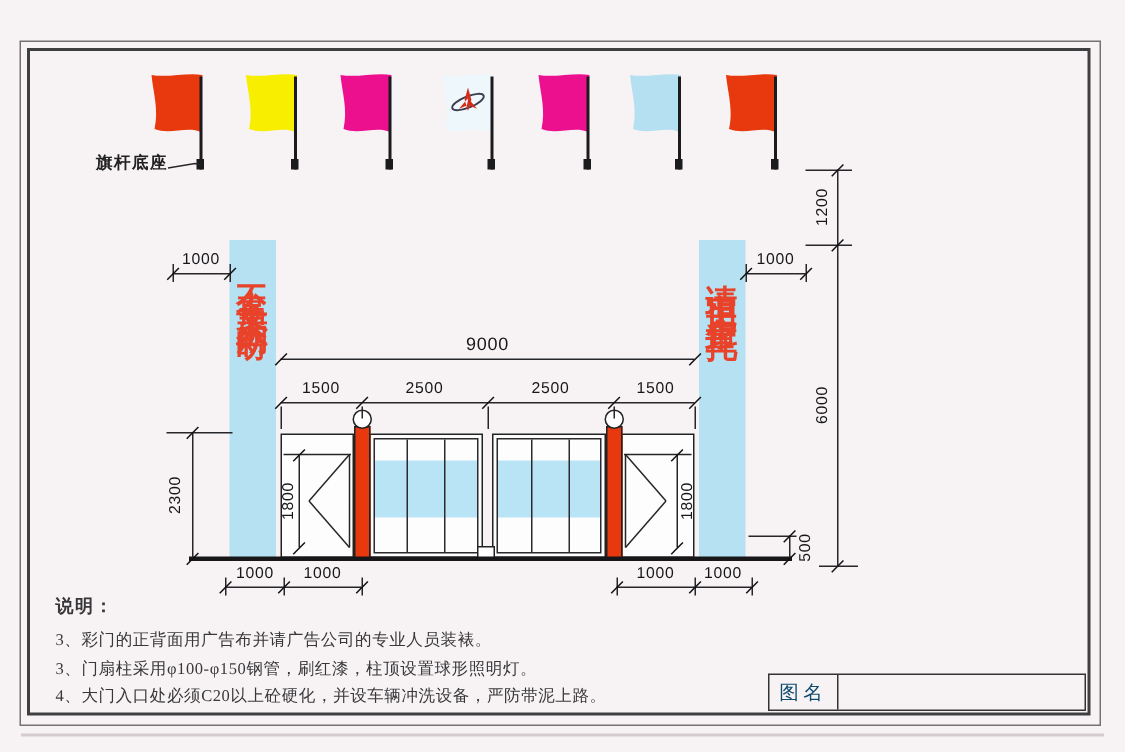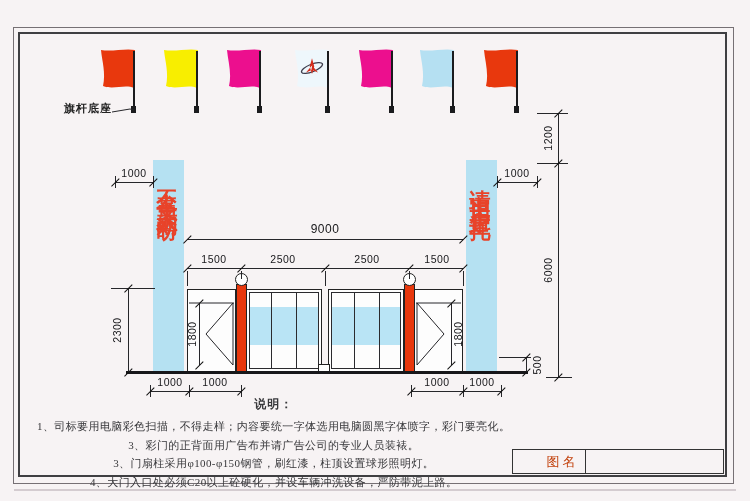--- a/index.html
+++ b/index.html
@@ -29,26 +29,26 @@
   .flag{position:absolute;top:48px;width:36px;height:44px;}
   .panel{position:absolute;border:1.2px solid #222;background:#fdfdfd;box-sizing:border-box;}
   .panel .inner{position:absolute;left:2px;right:2px;top:2px;bottom:2px;border:1px solid #2a2a2e;}
   .band{position:absolute;left:3px;right:3px;top:17px;height:38px;background:#b9e4f5;}
   .mull{position:absolute;top:3px;bottom:3px;width:1px;background:#2a2a2e;}
   .redcol{position:absolute;top:284px;width:11px;height:89px;background:#e8380d;border:1px solid #222;box-sizing:border-box;}
   .lampball{position:absolute;top:273px;width:13px;height:13px;border-radius:50%;background:#fff;border:1.5px solid #222;box-sizing:border-box;}
   .centerstop{position:absolute;left:318px;top:364px;width:12px;height:9px;background:#fff;border:1px solid #222;box-sizing:border-box;}
   .ground{position:absolute;left:126px;top:371px;width:402px;height:3px;background:#17171a;}
   .leader-label{position:absolute;left:64px;top:101px;font-size:11px;font-weight:bold;color:#222;letter-spacing:1px;}
-  .notes{position:absolute;left:37px;top:396px;color:#37373a;font-family:"Liberation Serif",serif;text-align:center;}
+  .notes{position:absolute;left:37px;top:396px;color:#37373a;font-family:"Liberation Serif",serif;}
   .notes .head{font-size:12px;font-weight:bold;margin-bottom:6px;letter-spacing:1px;}
   .notes .line{font-size:11px;white-space:nowrap;margin-bottom:3.6px;letter-spacing:.4px;}
   .titleblock{position:absolute;left:512px;top:449px;width:212px;height:25px;border:1.2px solid #333;box-sizing:border-box;display:flex;}
   .titleblock .cell1{width:45px;border-right:1.2px solid #333;display:flex;align-items:center;justify-content:center;
-                     font-size:13px;color:#c2410c;letter-spacing:3px;font-family:"Liberation Serif",serif;margin-left:27px;}
+                     font-size:13px;color:#0c4a6e;letter-spacing:3px;font-family:"Liberation Serif",serif;}
   .titleblock .cell2{flex:1;display:flex;align-items:center;justify-content:center;
                      font-size:13.5px;color:#222;letter-spacing:8px;font-family:"Liberation Serif",serif;}
   svg.overlay{position:absolute;left:0;top:0;pointer-events:none;}
 </style>
 </head>
 <body>
 
 <div id="sheet">
 
   <div class="frame-outer"></div>
@@ -254,21 +254,20 @@
   <div>
     <div class="vline" style="left:526px;top:357px;height:16px"></div>
     <div class="hline" style="left:499px;top:357px;width:32px"></div>
     <div class="tick" style="left:521px;top:357px"></div>
     <div class="tick" style="left:521px;top:372px"></div>
     <div class="dim vert" style="left:537px;top:365px">500</div>
   </div>
 
   <div class="notes">
     <div class="head">说明：</div>
-    <div class="line">1、司标要用电脑彩色扫描，不得走样；内容要统一字体选用电脑圆黑字体喷字，彩门要亮化。</div>
     <div class="line">3、彩门的正背面用广告布并请广告公司的专业人员装裱。</div>
     <div class="line">3、门扇柱采用φ100-φ150钢管，刷红漆，柱顶设置球形照明灯。</div>
     <div class="line">4、大门入口处必须C20以上砼硬化，并设车辆冲洗设备，严防带泥上路。</div>
   </div>
 
   <div class="titleblock">
     <div class="cell1">图名</div>
   </div>
 
 </div>

